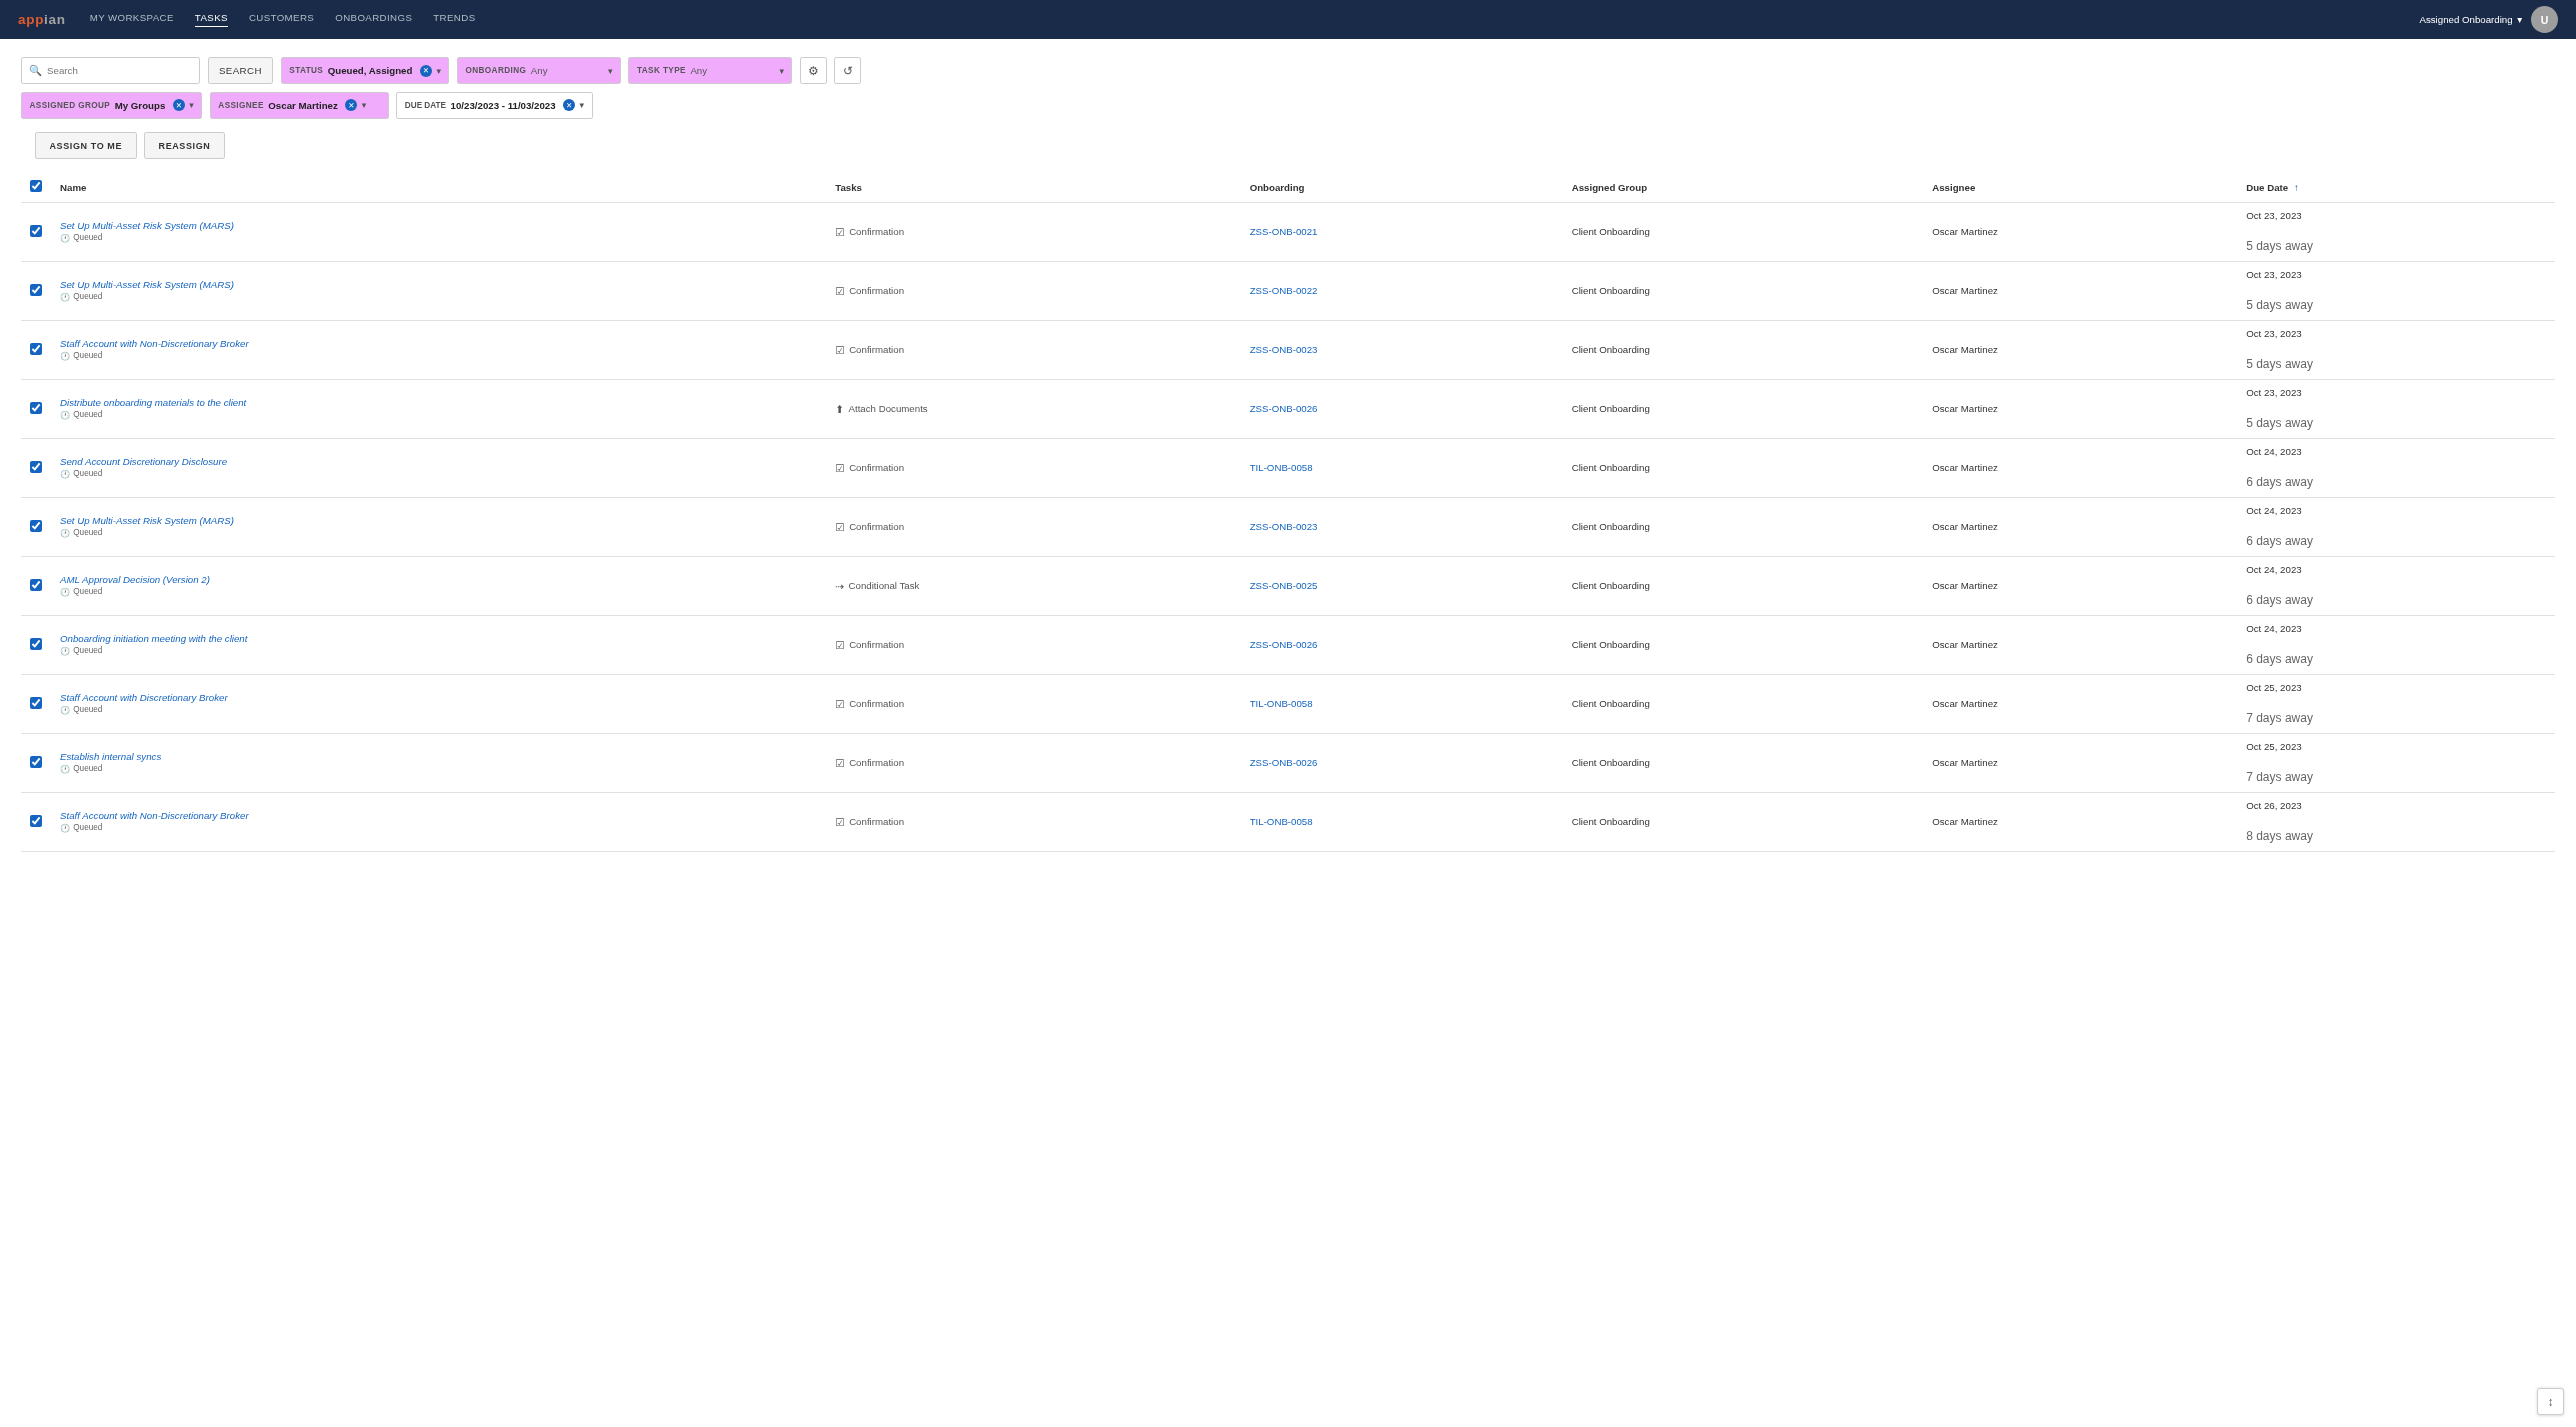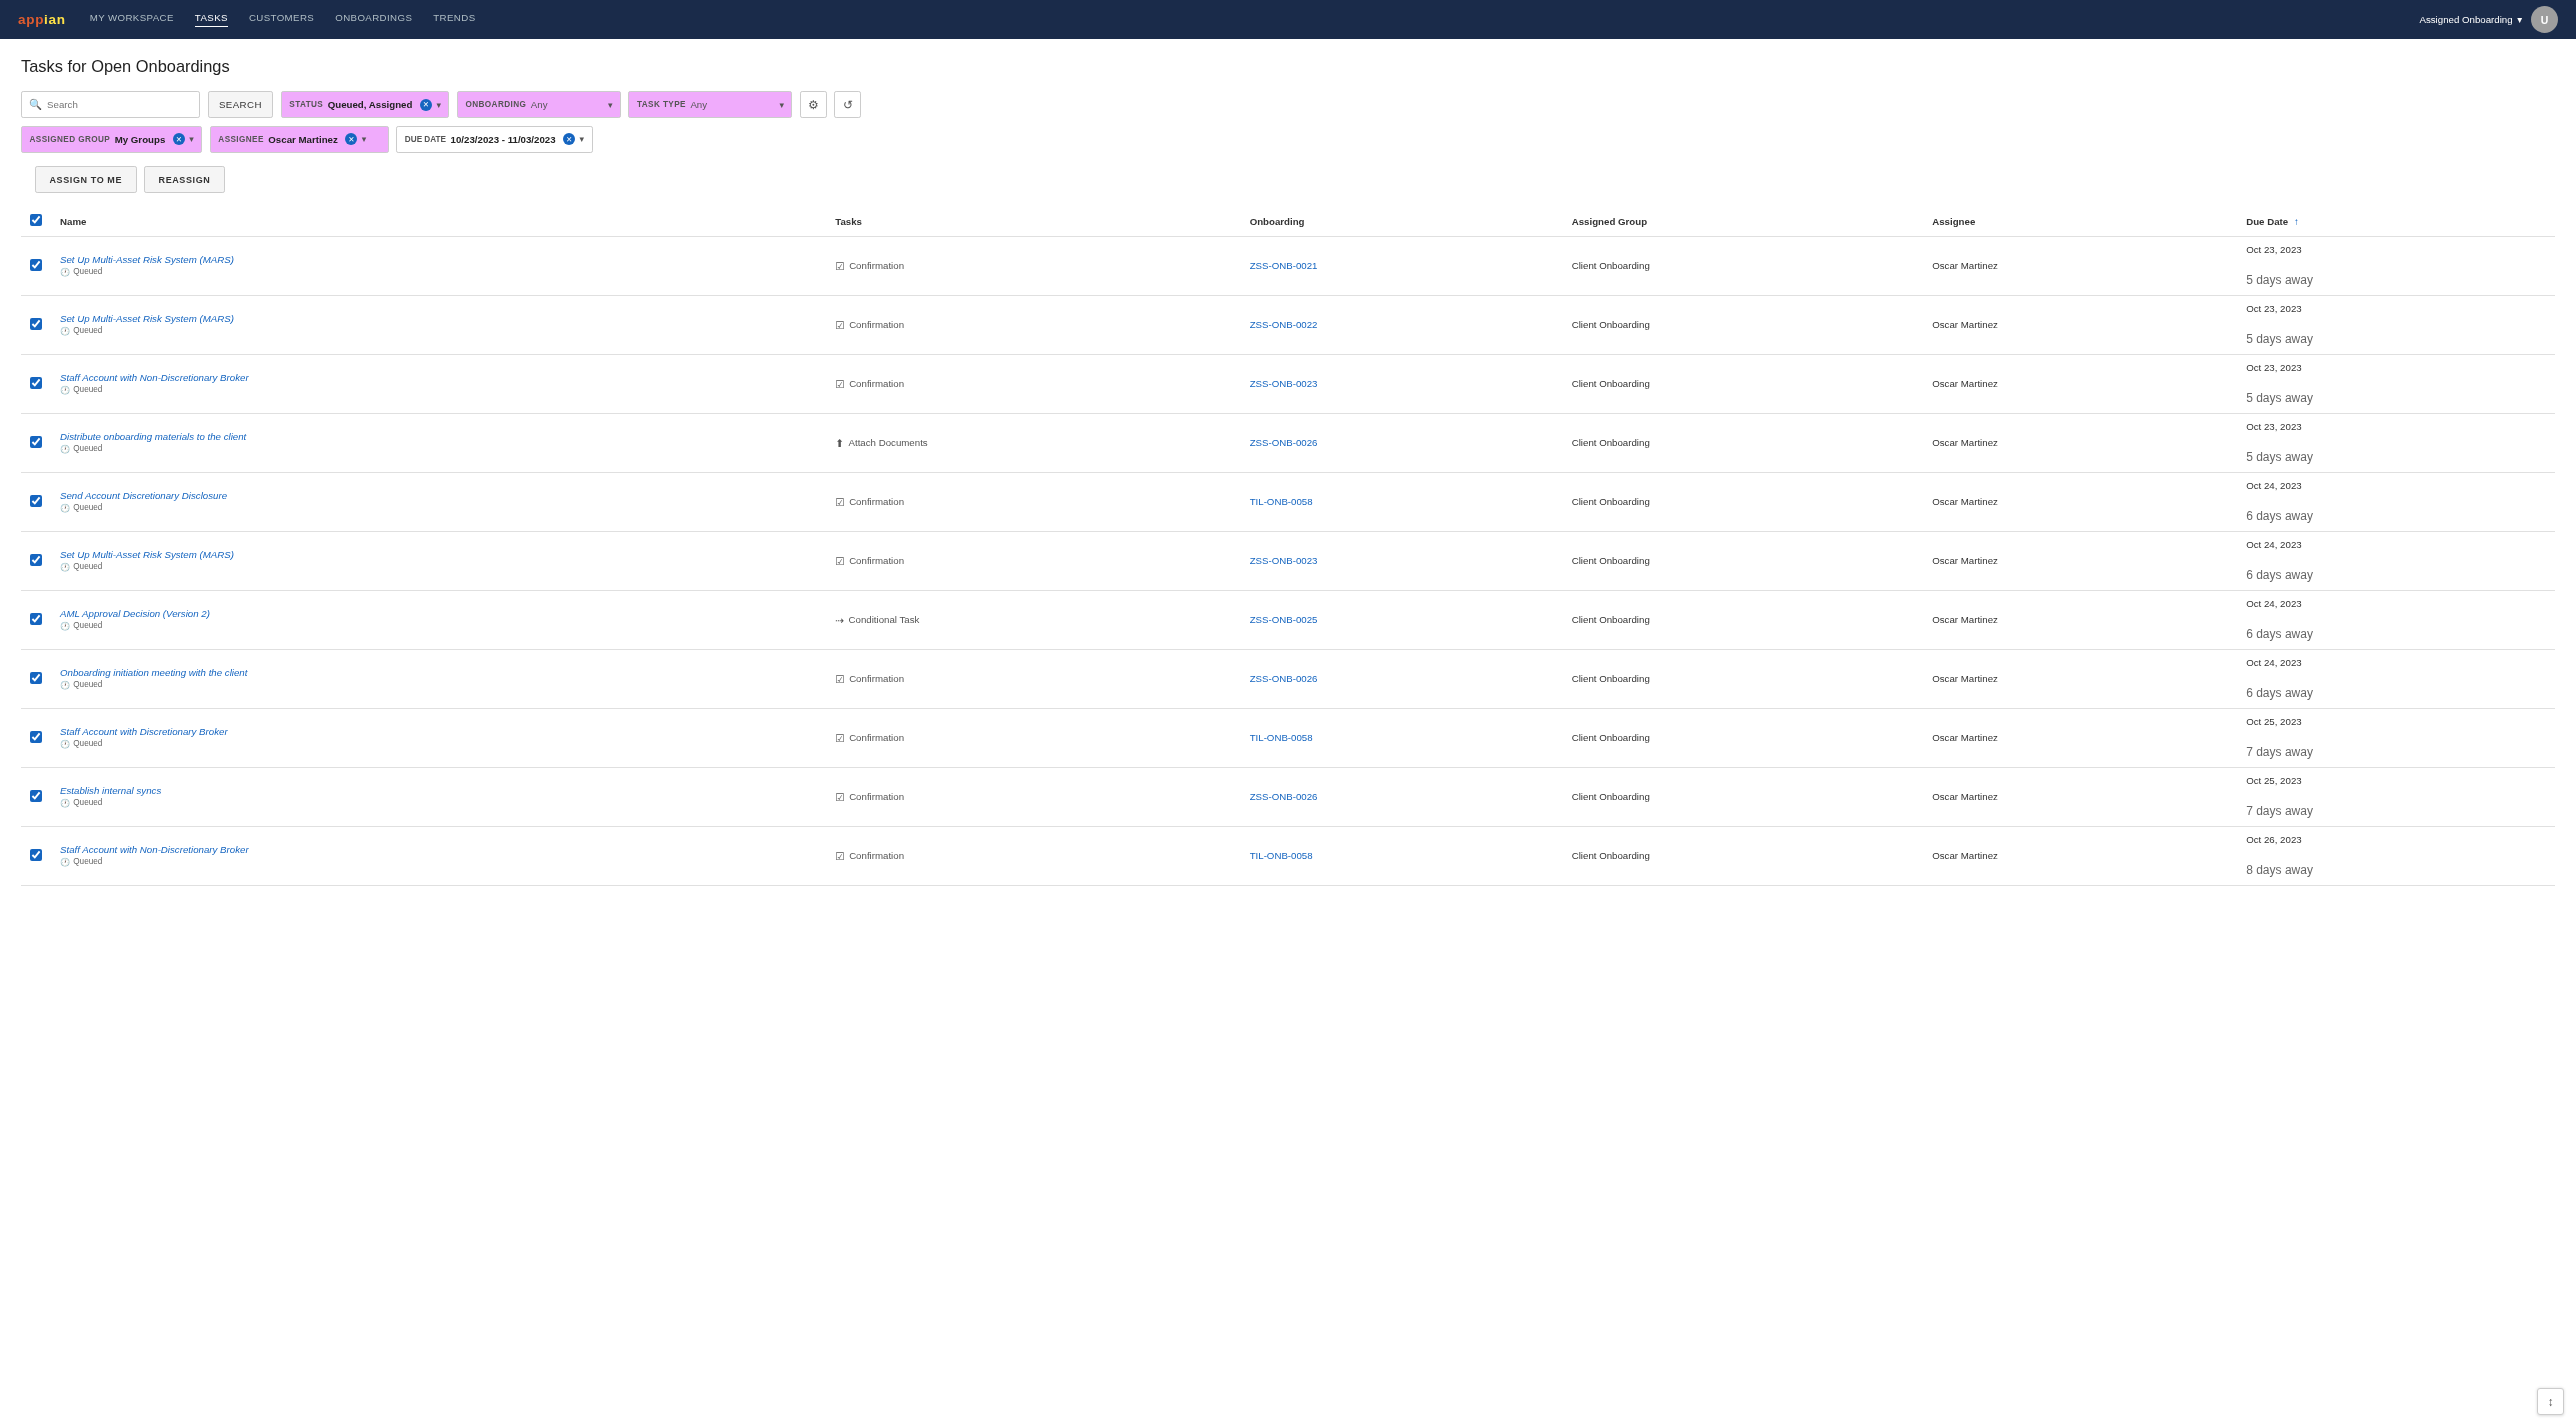--- a/index.html
+++ b/index.html
@@ -149,42 +149,41 @@
       width: 27px; height: 27px; display: flex; align-items: center; justify-content: center;
       cursor: pointer; font-size: 12px; color: #555; box-shadow: 0 0.7px 3px rgba(0,0,0,0.15);
     }
   </style>
 </head>
 <body>
 
 <nav class="top-nav">
   <div class="top-nav-left">
     <div class="logo">
-      <span>app</span><span style="color:#fde047">ian</span>
+      <span>app</span><span style="color:#a3a3a3">ian</span>
     </div>
     <div class="nav-links">
 
     <a class="nav-link" href="#">MY WORKSPACE</a>
         <a class="nav-link active" href="#">TASKS</a>
         <a class="nav-link" href="#">CUSTOMERS</a>
         <a class="nav-link" href="#">ONBOARDINGS</a>
         <a class="nav-link" href="#">TRENDS</a>
       </div>
   </div>
   <div class="top-nav-right">
     <button class="workspace-btn">
       <span>Assigned Onboarding</span>
       <span>▾</span>
     </button>
     <div class="avatar">U</div>
   </div>
 </nav>
 
 <div class="page">
-  <h1 class="page-title">Tasks for Open Onboardings</h1>
 
   <div class="filter-bar">
     <div class="filter-row">
 
       <div class="search-box">
         <span class="search-icon-char">🔍</span>
         <input type="text" placeholder="Search" style="">
       </div>
       <button class="search-btn">SEARCH</button>
 

